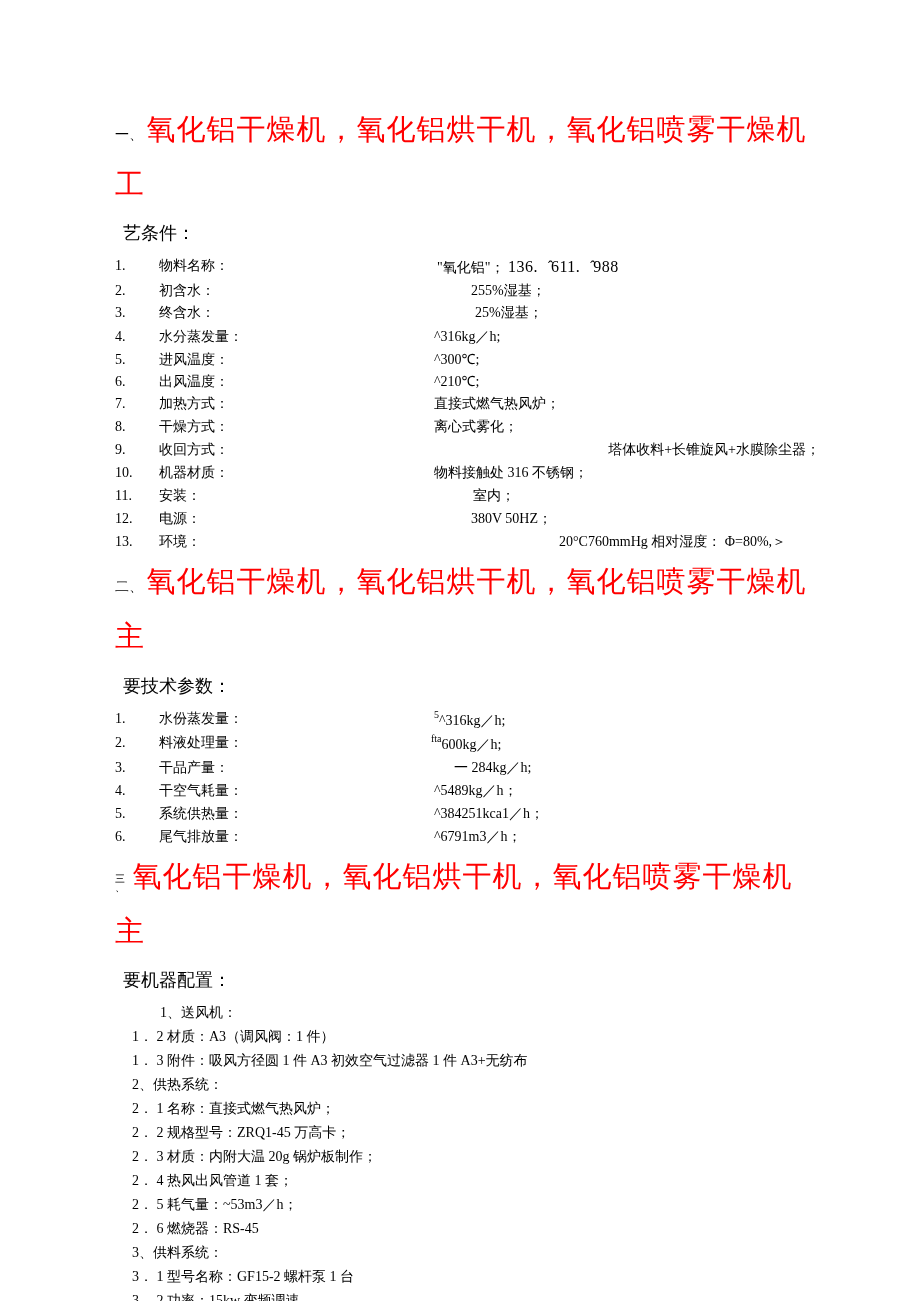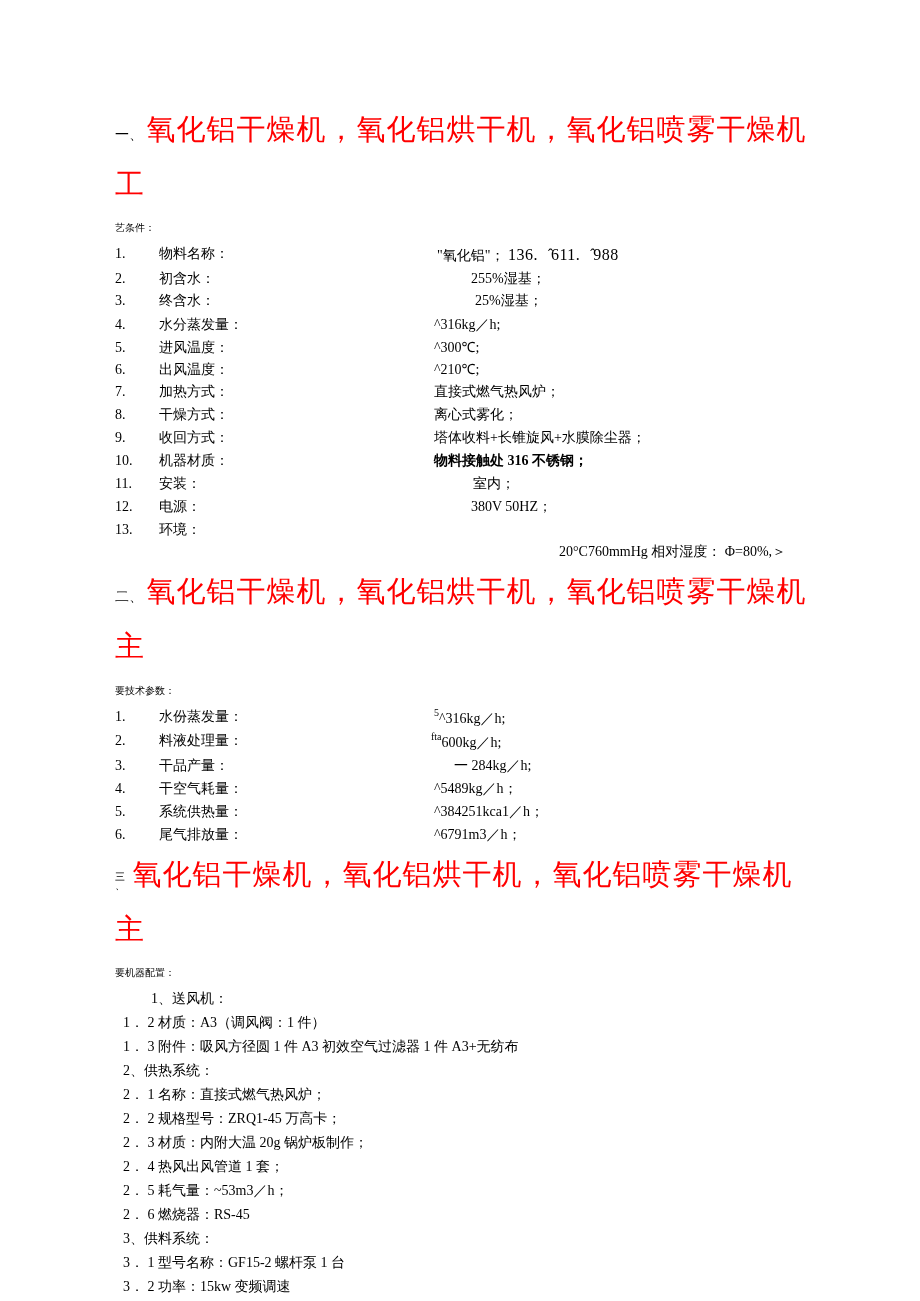--- a/index.html
+++ b/index.html
@@ -21,22 +21,22 @@
       letter-spacing: 1px;
     }
     .heading-prefix {
       color: #000;
       font-size: 14px;
       display: inline;
       vertical-align: baseline;
     }
     .subheading {
       color: #000;
-      font-size: 10px;
-      margin: 8px 0 8px 0;
+      font-size: 18px;
+      margin: 8px 0 8px 8px;
     }
     .section-header-row {
       margin: 2px 0 0 0;
       line-height: 1.9;
     }
     .list-row {
       display: flex;
       margin: 2px 0;
       font-size: 14px;
       line-height: 1.5;
@@ -57,21 +57,21 @@
       font-size: 16px;
       letter-spacing: 0.5px;
     }
     .sup {
       font-size: 10px;
       vertical-align: super;
       position: relative;
       top: -1px;
     }
     .sub-item {
-      margin: 3px 8px;
+      margin: 3px 17px;
       font-size: 14px;
     }
     .indent1 {
       padding-left: 28px;
     }
     .section-block {
       margin-top: 2px;
     }
     .tight {
       line-height: 1.45;
@@ -128,41 +128,41 @@
     <span class="list-value" style="padding-left:55px;">直接式燃气热风炉；</span>
   </div>
   <div class="list-row">
     <span class="list-num">8.</span>
     <span class="list-label">干燥方式：</span>
     <span class="list-value" style="padding-left:55px;">离心式雾化；</span>
   </div>
   <div class="list-row">
     <span class="list-num">9.</span>
     <span class="list-label">收回方式：</span>
-    <span class="list-value" style="padding-left:55px;">塔体收料+长锥旋风+水膜除尘器；</span>
+    <span class="list-value" style="padding-left:55px;text-align:right;">塔体收料+长锥旋风+水膜除尘器；</span>
   </div>
   <div class="list-row">
     <span class="list-num">10.</span>
     <span class="list-label">机器材质：</span>
-    <span class="list-value" style="padding-left:55px;font-weight:bold;">物料接触处 316 不锈钢；</span>
+    <span class="list-value" style="padding-left:55px;">物料接触处 316 不锈钢；</span>
   </div>
   <div class="list-row">
     <span class="list-num">11.</span>
     <span class="list-label">安装：</span>
     <span class="list-value" style="padding-left:94px;">室内；</span>
   </div>
   <div class="list-row">
     <span class="list-num">12.</span>
     <span class="list-label">电源：</span>
     <span class="list-value" style="padding-left:92px;">380V    50HZ；</span>
   </div>
   <div class="list-row">
     <span class="list-num">13.</span>
     <span class="list-label">环境：</span>
-    <span class="list-value" style="padding-left:180px;margin-top:22px;">20°C760mmHg 相对湿度： Φ=80%,＞</span>
+    <span class="list-value" style="padding-left:180px;">20°C760mmHg 相对湿度： Φ=80%,＞</span>
   </div>
 </div>
 
 <div class="section-header-row">
   <span class="heading-prefix">二、</span>
   <span class="heading">氧化铝干燥机，氧化铝烘干机，氧化铝喷雾干燥机主</span>
 </div>
 <div class="subheading">要技术参数：</div>
 
 <div class="section-block">

